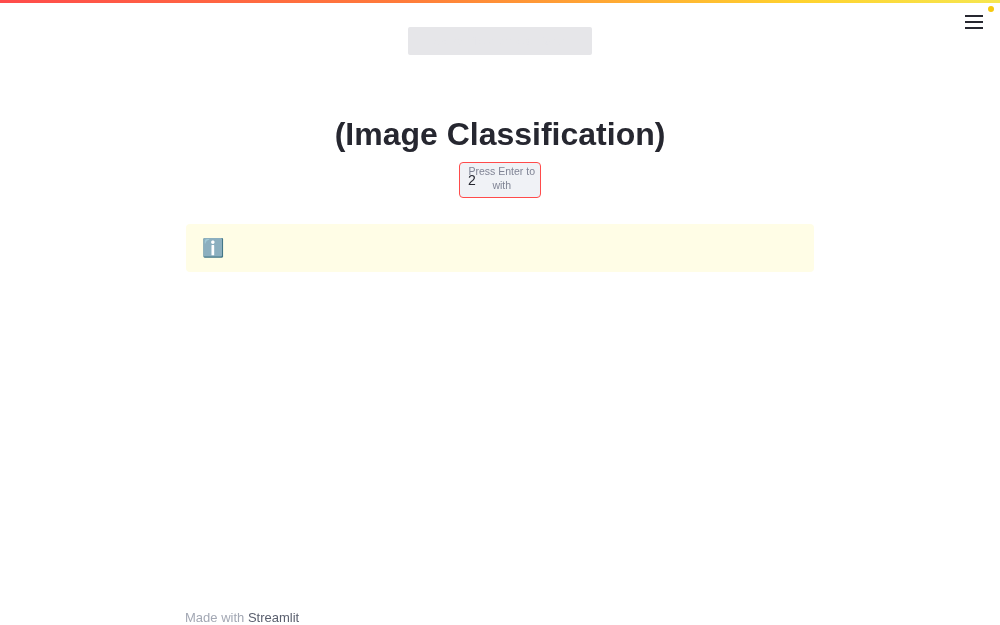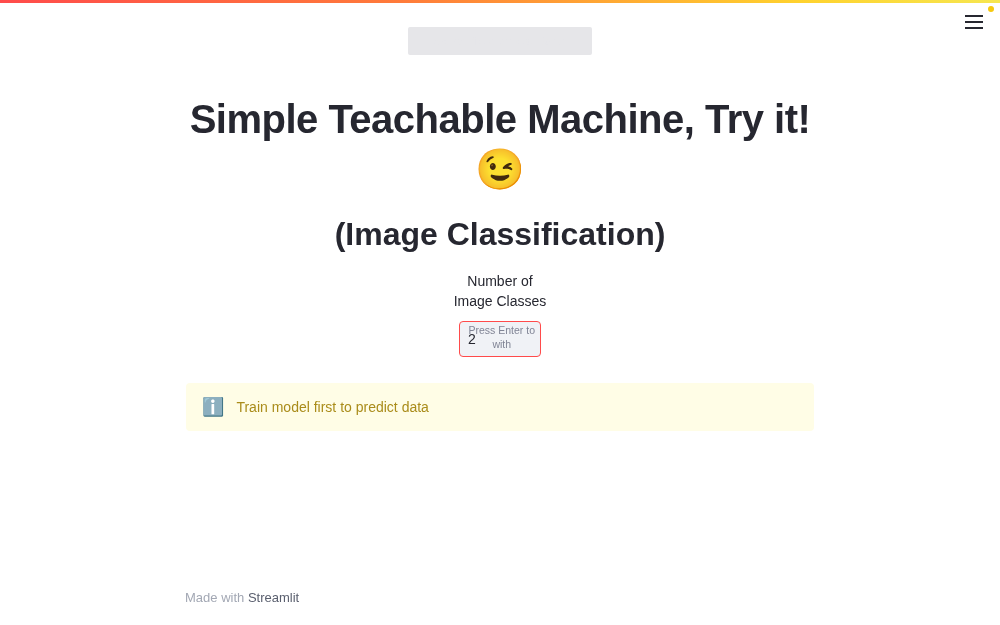--- a/index.html
+++ b/index.html
@@ -13,59 +13,53 @@
     .main { width:628px; margin-top:94px; }
     h1.title { font-size:40px; font-weight:700; text-align:center; line-height:1.25; letter-spacing:-0.5px; color:#262730; }
     h2.subtitle { font-size:32px; font-weight:600; text-align:center; margin-top:22px; color:#262730; }
     .numlabel { text-align:center; font-size:14px; color:#262730; margin-top:18px; line-height:1.45; }
     .input-wrap { margin:9px auto 0; width:82px; position:relative; }
     input.num { width:82px; height:36px; border:1px solid #ff4b4b; border-radius:4px; background:#f0f2f6; font-size:14px; color:#262730; padding:0 8px; outline:none; }
     .input-hint { position:absolute; top:2px; right:6px; font-size:10.5px; color:#808495; text-align:center; line-height:1.35; pointer-events:none; }
     .info-box { margin-top:26px; background:#fffde6; border-radius:4px; padding:13px 16px; display:flex; align-items:center; gap:12px; }
     .info-icon { font-size:18px; display:inline-flex; align-items:center; justify-content:center; }
     .info-text { font-size:14px; color:#aa8c1a; }
-    .footer { position:absolute; bottom:20px; left:185px; font-size:13px; color:#a3a8b4; }
+    .footer { position:absolute; bottom:0; left:185px; font-size:13px; color:#a3a8b4; }
     .footer a { color:#5a5f6e; text-decoration:none; }
   </style>
 </head>
 <body>
 
 <div class="topbar"></div>
 <div class="running-dot"></div>
 
 <div class="hamburger">
   <span></span>
     <span></span>
     <span></span>
 </div>
 
 <div class="stale-banner">
   <span>Source file changed. Rerun</span>
 </div>
 
 <div class="content">
   <div class="main">
-    <h1 class="title">Simple Teachable Machine, Try it! 😉</h1>
     <h2 class="subtitle">(Image Classification)</h2>
 
-    <div class="numlabel">
-      <span>Number of</span><br>
-      <span>Image Classes</span>
-    </div>
 
     <div class="input-wrap">
       <input class="num" type="text" value="2" style="">
       <div class="input-hint">
         <span>Press Enter to</span><br>
         <span>with</span>
       </div>
     </div>
 
     <div class="info-box">
       <span class="info-icon">ℹ️</span>
-      <span class="info-text">Train model first to predict data</span>
     </div>
   </div>
 </div>
 
 <div class="footer">
   <span>Made with </span><a href="#">Streamlit</a>
 </div>
 
 </body></html>

